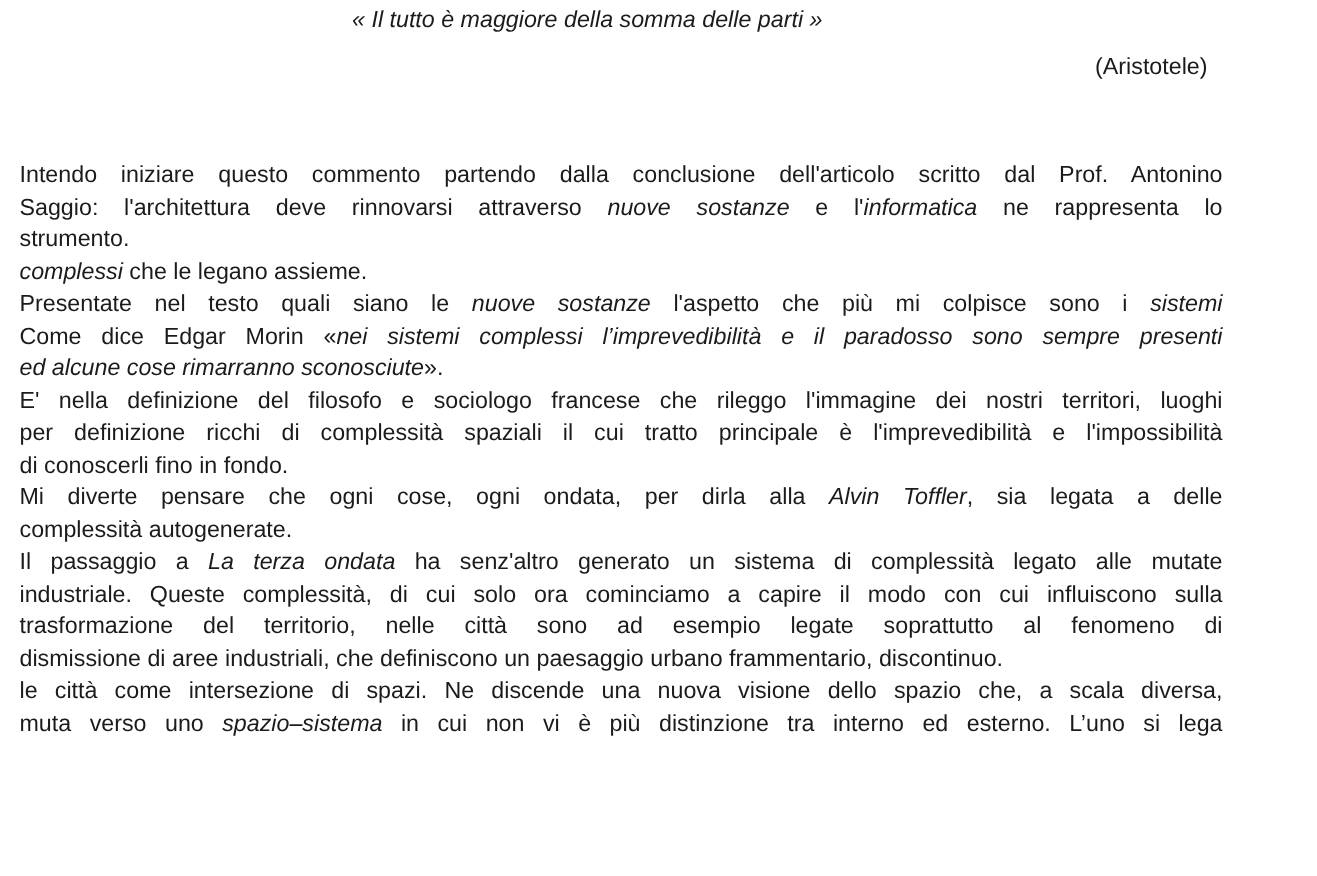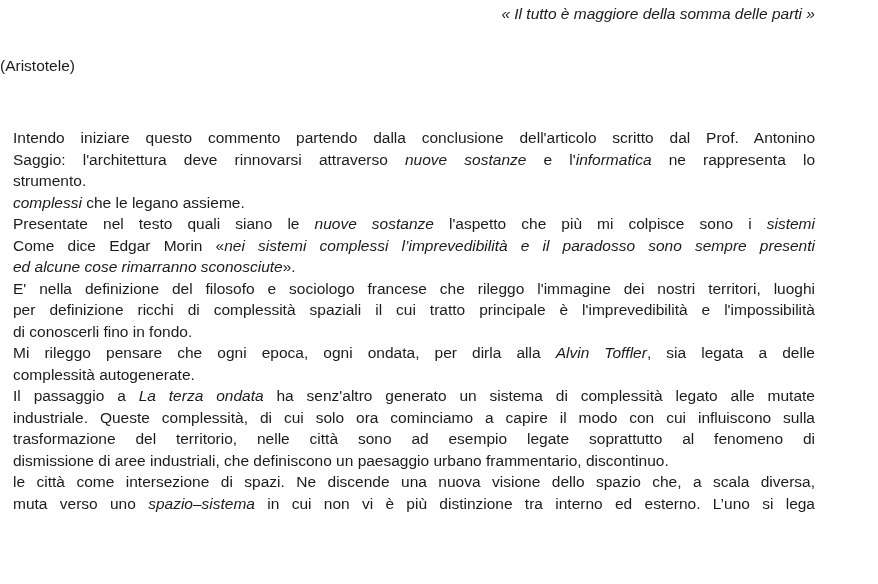--- a/index.html
+++ b/index.html
@@ -9,27 +9,28 @@
     background: #ffffff;
     color: #1b1b1b;
     font-family: "Liberation Sans", sans-serif;
     font-size: 15.5px;
     line-height: 21.5px;
     overflow: hidden;
   }
   .page { width: 878px; height: 584px; }
   .quote-line {
     padding-top: 3px;
-    padding-right: 63px;
-    text-align: right;
+    padding-right: 95px;
+    text-align: center;
     font-style: italic;
   }
   .attribution {
-    margin-top: 30px;
+    margin-top: 9px;
     padding-right: 73px;
+    text-align: right;
   }
   .body-text {
     margin-top: 51px;
     margin-left: 13px;
     margin-right: 63px;
   }
   .line { white-space: normal; }
   .jline { text-align: justify; text-align-last: justify; }
   .lline { text-align: right; text-align-last: left; }
   .it { font-style: italic; }
@@ -44,21 +45,21 @@
       <div class="line jline"><span>Intendo iniziare questo commento partendo dalla conclusione dell'articolo scritto dal Prof. Antonino</span></div>
       <div class="line jline"><span>Saggio: l'architettura deve rinnovarsi attraverso </span><span class="it">nuove sostanze</span><span> e l'</span><span class="it">informatica</span><span> ne rappresenta lo</span></div>
       <div class="line lline"><span>strumento.</span></div>
       <div class="line lline"><span class="it">complessi</span><span> che le legano assieme.</span></div>
       <div class="line jline"><span>Presentate nel testo quali siano le </span><span class="it">nuove sostanze</span><span> l'aspetto che più mi colpisce sono i </span><span class="it">sistemi</span></div>
       <div class="line jline"><span>Come dice Edgar Morin «</span><span class="it">nei sistemi complessi l’imprevedibilità e il paradosso sono sempre presenti</span></div>
       <div class="line lline"><span class="it">ed alcune cose rimarranno sconosciute</span><span>».</span></div>
       <div class="line jline"><span>E' nella definizione del filosofo e sociologo francese che rileggo l'immagine dei nostri territori, luoghi</span></div>
       <div class="line jline"><span>per definizione ricchi di complessità spaziali il cui tratto principale è l'imprevedibilità e l'impossibilità</span></div>
       <div class="line lline"><span>di conoscerli fino in fondo.</span></div>
-      <div class="line jline"><span>Mi rileggo pensare che ogni epoca, ogni ondata, per dirla alla </span><span class="it">Alvin Toffler</span><span>, sia legata a delle</span></div>
+      <div class="line jline"><span>Mi diverte pensare che ogni cose, ogni ondata, per dirla alla </span><span class="it">Alvin Toffler</span><span>, sia legata a delle</span></div>
       <div class="line lline"><span>complessità autogenerate.</span></div>
       <div class="line jline"><span>Il passaggio a </span><span class="it">La terza ondata</span><span> ha senz'altro generato un sistema di complessità legato alle mutate</span></div>
       <div class="line jline"><span>industriale. Queste complessità, di cui solo ora cominciamo a capire il modo con cui influiscono sulla</span></div>
       <div class="line jline"><span>trasformazione del territorio, nelle città sono ad esempio legate soprattutto al fenomeno di</span></div>
       <div class="line lline"><span>dismissione di aree industriali, che definiscono un paesaggio urbano frammentario, discontinuo.</span></div>
       <div class="line jline"><span>le città come intersezione di spazi. Ne discende una nuova visione dello spazio che, a scala diversa,</span></div>
       <div class="line jline"><span>muta verso uno </span><span class="it">spazio–sistema</span><span> in cui non vi è più distinzione tra interno ed esterno. L’uno si lega</span></div>
     </div>
 </div>
 

